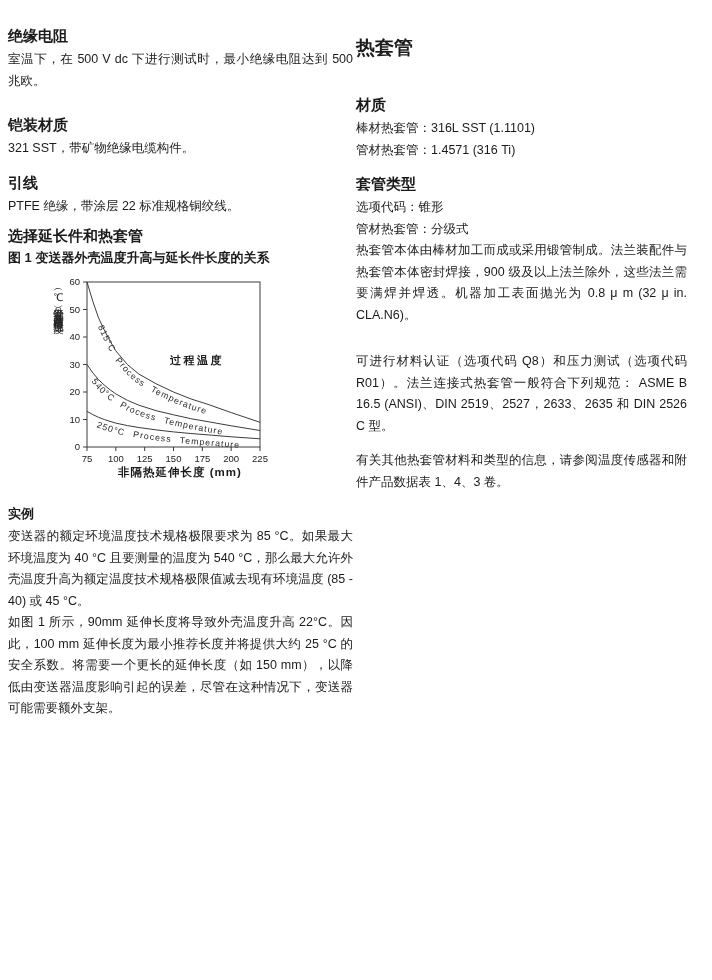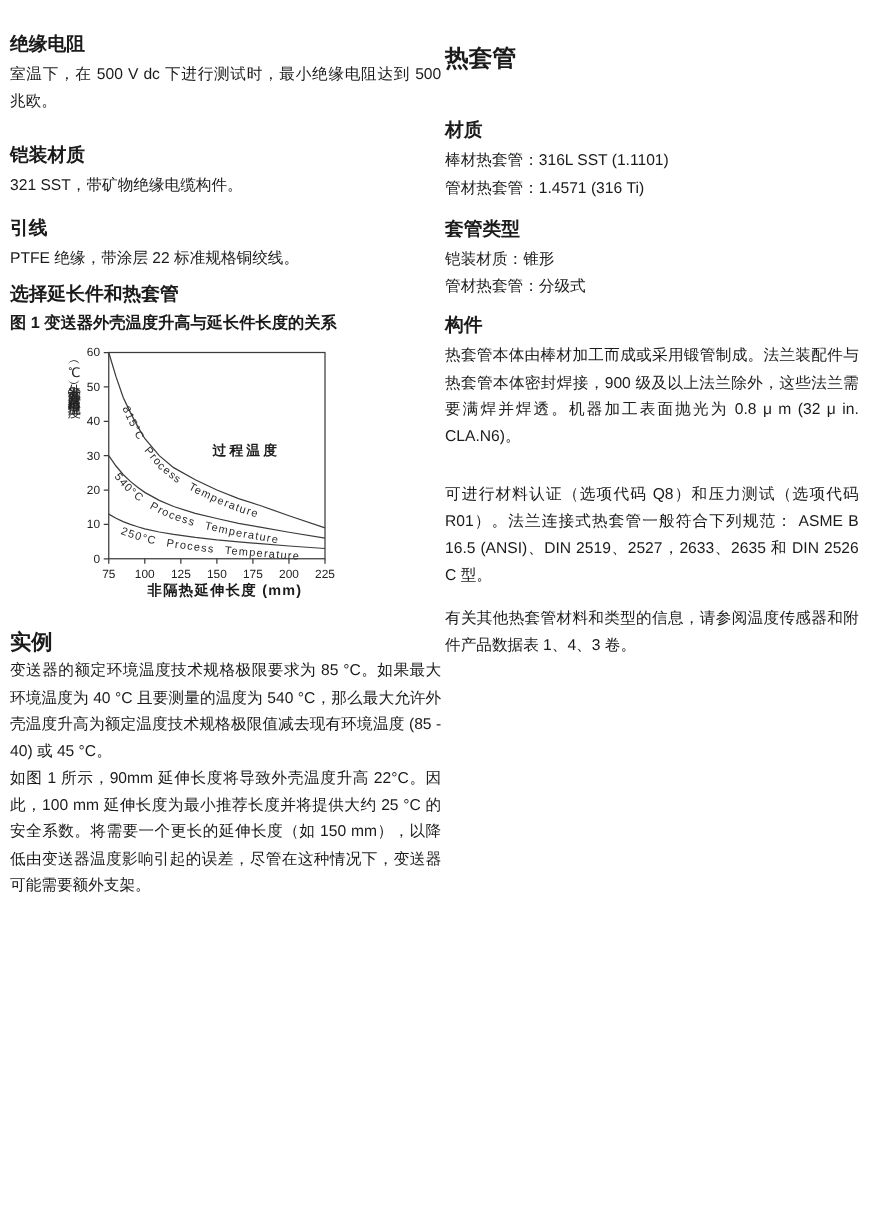--- a/index.html
+++ b/index.html
@@ -4,21 +4,21 @@
 <style>
   html,body{margin:0;padding:0;background:#fff;}
   .page{position:relative;width:712px;height:980px;background:#fff;overflow:hidden;
         font-family:"Liberation Sans",sans-serif;color:#1b1b1b;}
   .col{position:absolute;top:0;}
   .col-left{left:8px;width:345px;padding-top:27px;}
   .col-right{left:356px;width:331px;padding-top:36px;}
   h1,h3,h4,p{margin:0;}
   h1{font-size:19px;line-height:24px;font-weight:bold;margin-bottom:36px;}
   h3{font-size:15px;line-height:18px;font-weight:bold;margin-bottom:4px;}
-  h4{font-size:17px;line-height:17px;font-weight:bold;margin-bottom:4px;}
+  h4{font-size:13px;line-height:17px;font-weight:bold;margin-bottom:4px;}
   p{font-size:12.5px;line-height:21.5px;text-align:justify;}
   .mb24{margin-bottom:24px;}
   .mb14{margin-bottom:14px;}
   .mb10{margin-bottom:10px;}
   .mb13{margin-bottom:13px;}
   .mt12{margin-top:12px;}
   .mt14{margin-top:14px;}
   .mt25{margin-top:25px;}
   .mt13{margin-top:13px;}
   .fig-caption{font-size:13px;line-height:17px;font-weight:bold;margin:0 0 8px 0;}
@@ -104,22 +104,21 @@
   </div>
 
   <div class="col col-right">
     <h1>热套管</h1>
 
     <h3>材质</h3>
     <p>棒材热套管：316L SST (1.1101)</p>
     <p>管材热套管：1.4571 (316 Ti)</p>
 
     <h3 class="mt14">套管类型</h3>
-    <p>铠装材质：锥形</p>
+    <p>选项代码：锥形</p>
     <p>管材热套管：分级式</p>
 
-    <h3 class="mt12">构件</h3>
     <p>热套管本体由棒材加工而成或采用锻管制成。法兰装配件与热套管本体密封焊接，900 级及以上法兰除外，这些法兰需要满焊并焊透。机器加工表面抛光为 0.8 μ m (32 μ in. CLA.N6)。</p>
     <p class="mt25">可进行材料认证（选项代码 Q8）和压力测试（选项代码 R01）。法兰连接式热套管一般符合下列规范： ASME B 16.5 (ANSI)、DIN 2519、2527，2633、2635 和 DIN 2526 C 型。</p>
     <p class="mt13">有关其他热套管材料和类型的信息，请参阅温度传感器和附件产品数据表 1、4、3 卷。</p>
   </div>
 
 </div>
 
 </body></html>

